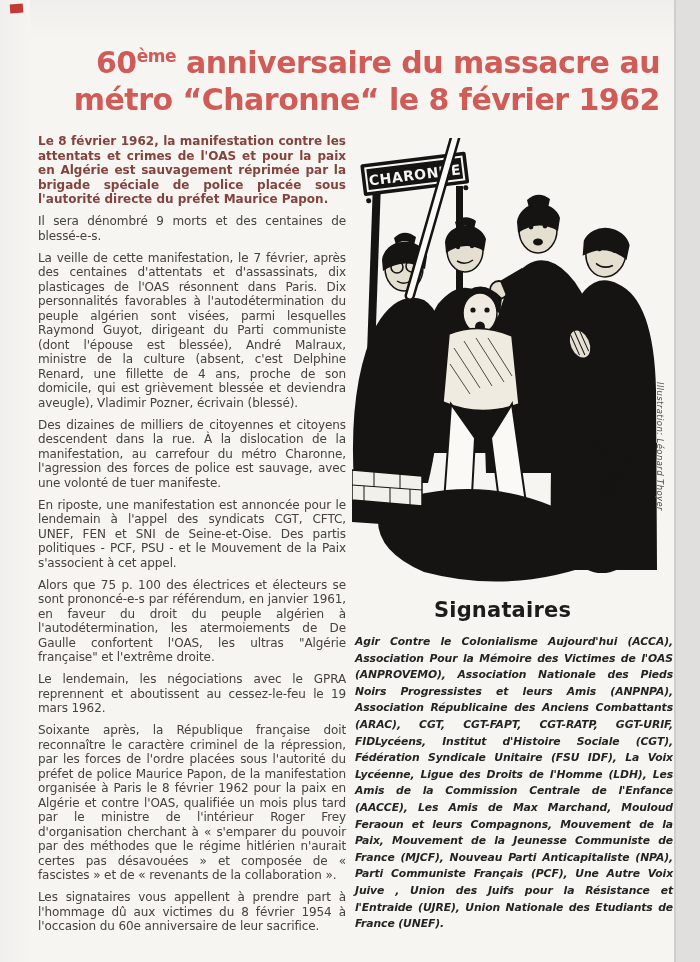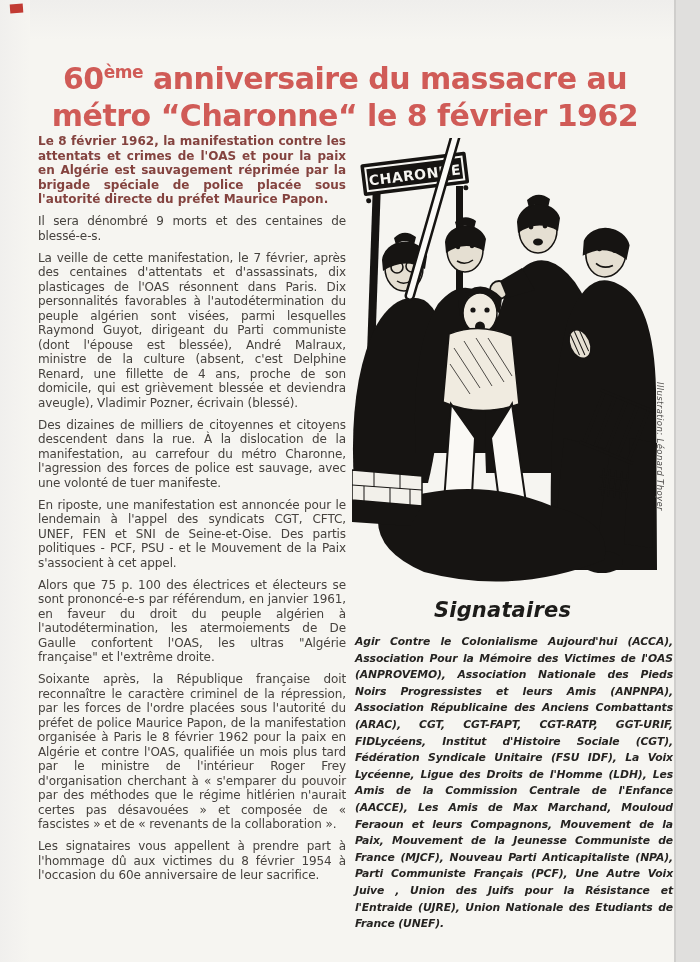--- a/index.html
+++ b/index.html
@@ -12,22 +12,22 @@
     background:linear-gradient(#efeeec, #f6f5f1);}
   .scan-left-band{position:absolute;left:0;top:0;width:30px;height:962px;
     background:linear-gradient(90deg,#f0efed,#f6f5f1);}
   .scan-right-strip{position:absolute;right:0;top:0;width:24px;height:962px;
     background:#e0dfdd;border-left:2px solid #cfcecc;}
   .scan-red-mark{position:absolute;left:10px;top:4px;width:13px;height:9px;
     background:#c23b33;transform:rotate(-4deg);}
 
   .title{
     position:absolute;left:30px;top:44px;width:630px;
-    text-align:center;color:#d05b57;font-weight:bold;
-    font-size:30px;line-height:37px;letter-spacing:-0.5px;margin-top:16px;
+    text-align:right;color:#d05b57;font-weight:bold;
+    font-size:30px;line-height:37px;letter-spacing:-0.5px;
   }
   .title sup{font-size:17px;vertical-align:super;line-height:0;}
 
   .left-col{
     position:absolute;left:38px;top:134px;width:308px;
     color:#46423e;font-size:12px;line-height:14.5px;
     text-align:justify;letter-spacing:-0.1px;
   }
   .left-col p{margin:0 0 7.5px 0;}
   .left-col p.lead{color:#84433f;font-weight:bold;letter-spacing:0;}
@@ -36,21 +36,21 @@
 
   .credit{
     position:absolute;left:655px;top:382px;height:210px;
     writing-mode:vertical-rl;
     font-size:8.5px;font-style:italic;color:#4d4b49;letter-spacing:0.4px;
     white-space:nowrap;
   }
 
   .sign-heading{
     position:absolute;left:345px;top:598px;width:315px;
-    text-align:center;font-size:21px;font-weight:bold;font-style:italic;
+    text-align:center;font-size:21px;font-weight:bold;
     color:#1d1c1a;letter-spacing:0.2px;
   }
   .sign-list{
     position:absolute;left:343px;top:634px;width:318px;
     font-size:10.8px;line-height:16.6px;font-weight:bold;font-style:italic;
     color:#262422;text-align:justify;letter-spacing:-0.1px;margin-left:12px;
   }
 </style>
 </head>
 <body>
@@ -67,20 +67,21 @@
     <span>métro “Charonne“ le 8 février 1962</span>
   </div>
 
   <div class="left-col">
     <p class="lead">Le 8 février 1962, la manifestation contre les attentats et crimes de l'OAS et pour la paix en Algérie est sauvagement réprimée par la brigade spéciale de police placée sous l'autorité directe du préfet Maurice Papon.</p>
     <p>Il sera dénombré 9 morts et des centaines de blessé-e-s.</p>
     <p>La veille de cette manifestation, le 7 février, après des centaines d'attentats et d'assassinats, dix plasticages de l'OAS résonnent dans Paris. Dix personnalités favorables à l'autodétermination du peuple algérien sont visées, parmi lesquelles Raymond Guyot, dirigeant du Parti communiste (dont l'épouse est blessée), André Malraux, ministre de la culture (absent, c'est Delphine Renard, une fillette de 4 ans, proche de son domicile, qui est grièvement blessée et deviendra aveugle), Vladimir Pozner, écrivain (blessé).</p>
     <p>Des dizaines de milliers de citoyennes et citoyens descendent dans la rue. À la dislocation de la manifestation, au carrefour du métro Charonne, l'agression des forces de police est sauvage, avec une volonté de tuer manifeste.</p>
     <p>En riposte, une manifestation est annoncée pour le lendemain à l'appel des syndicats CGT, CFTC, UNEF, FEN et SNI de Seine-et-Oise. Des partis politiques - PCF, PSU - et le Mouvement de la Paix s'associent à cet appel.</p>
     <p>Alors que 75 p. 100 des électrices et électeurs se sont prononcé-e-s par référendum, en janvier 1961, en faveur du droit du peuple algérien à l'autodétermination, les atermoiements de De Gaulle confortent l'OAS, les ultras "Algérie française" et l'extrême droite.</p>
+    <p>Le lendemain, les négociations avec le GPRA reprennent et aboutissent au cessez-le-feu le 19 mars 1962.</p>
     <p>Soixante après, la République française doit reconnaître le caractère criminel de la répression, par les forces de l'ordre placées sous l'autorité du préfet de police Maurice Papon, de la manifestation organisée à Paris le 8 février 1962 pour la paix en Algérie et contre l'OAS, qualifiée un mois plus tard par le ministre de l'intérieur Roger Frey d'organisation cherchant à « s'emparer du pouvoir par des méthodes que le régime hitlérien n'aurait certes pas désavouées » et composée de « fascistes » et de « revenants de la collaboration ».</p>
     <p>Les signataires vous appellent à prendre part à l'hommage dû aux victimes du 8 février 1954 à l'occasion du 60e anniversaire de leur sacrifice.</p>
   </div>
 
   <div class="illustration">
     <svg width="305" height="452" viewBox="0 0 305 452" xmlns="http://www.w3.org/2000/svg">
 
       <rect x="18" y="52" width="8" height="160" fill="#161412" transform="rotate(2 22 130)"></rect>
       <rect x="104" y="48" width="7" height="120" fill="#161412"></rect>
 

